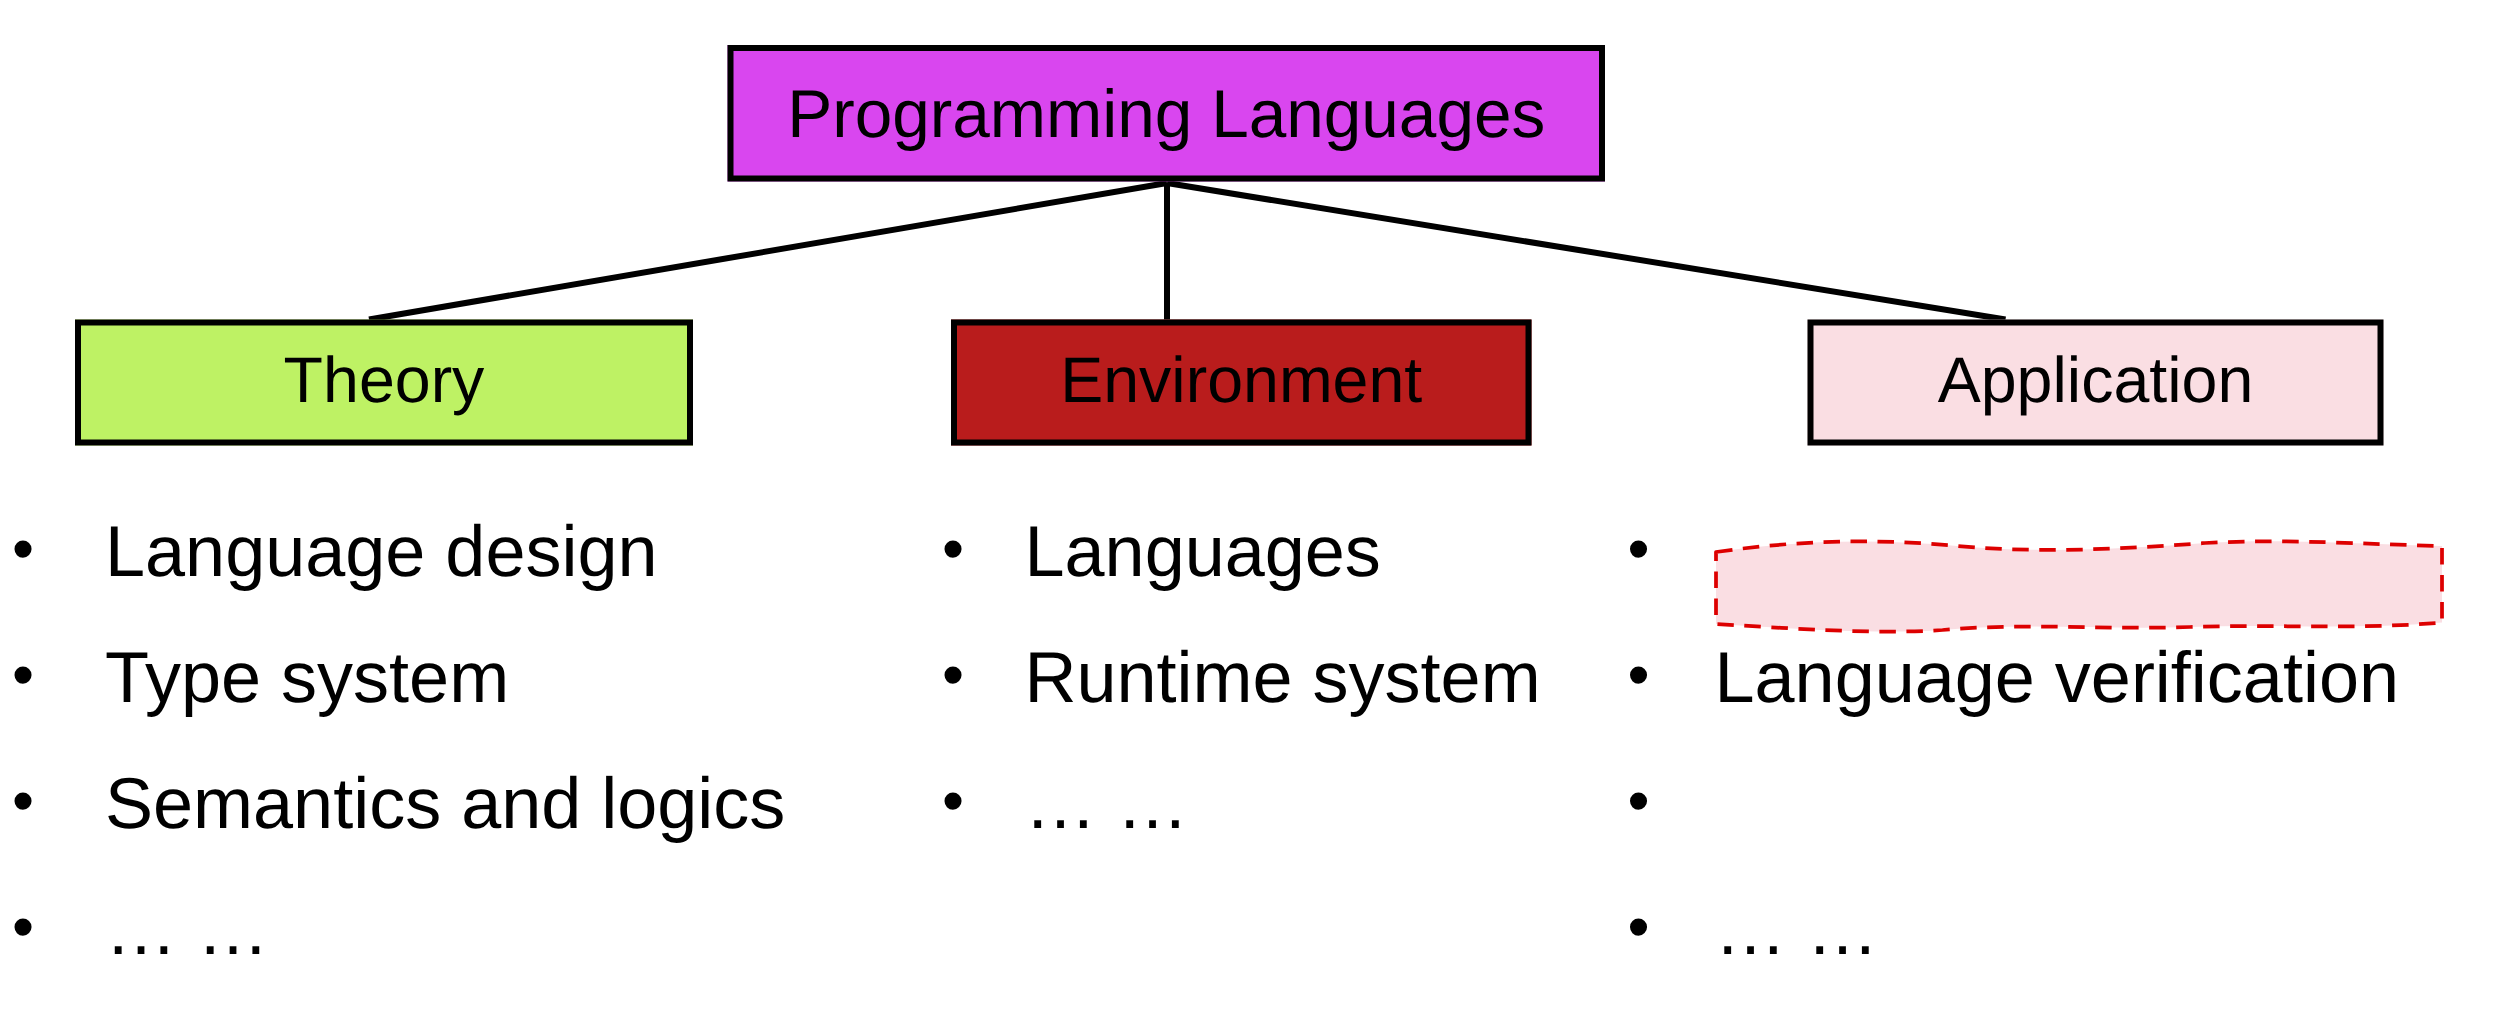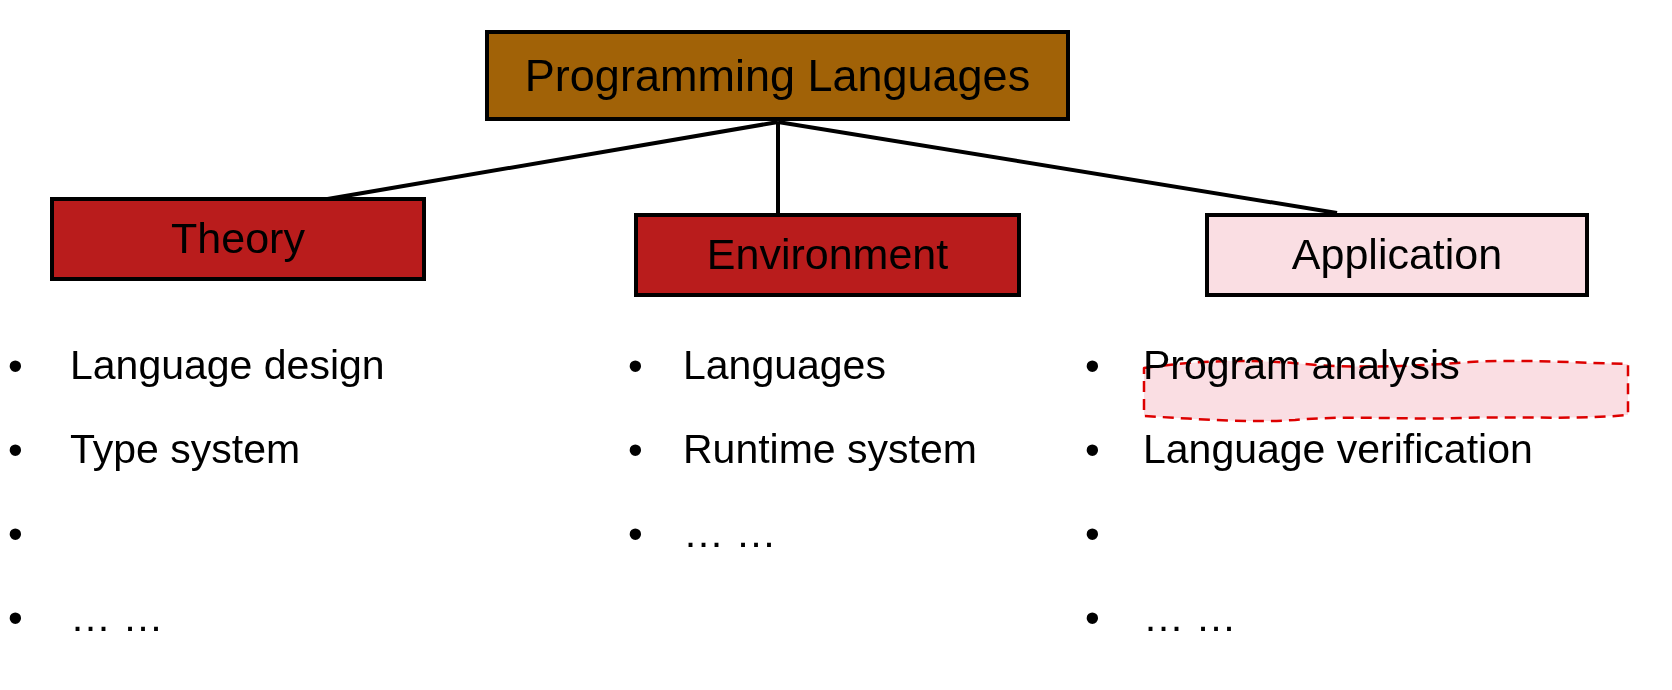--- a/index.html
+++ b/index.html
@@ -38,29 +38,29 @@
     justify-content: center;
     text-align: center;
     line-height: 1.05;
     white-space: nowrap;
   }
   #box-root {
     left: 485px;
     top: 30px;
     width: 585px;
     height: 91px;
-    background: #a16207;
+    background: #d946ef;
     font-size: 45px;
   }
   #box-theory {
     left: 50px;
-    top: 197px;
-    width: 376px;
-    height: 84px;
-    background: #b91c1c;
+    top: 213px;
+    width: 412px;
+    height: 84px;
+    background: #bef264;
     font-size: 43px;
   }
   #box-environment {
     left: 634px;
     top: 213px;
     width: 387px;
     height: 84px;
     background: #b91c1c;
     font-size: 43px;
   }
@@ -90,21 +90,21 @@
     line-height: 1;
     white-space: nowrap;
   }
   .bullet-dot {
     flex: 0 0 auto;
     font-size: 42px;
     line-height: 1;
   }
   .bullet-text {
     flex: 0 0 auto;
-    font-size: 41px;
+    font-size: 48px;
     line-height: 1;
   }
   
   #col-theory .bullet-dot      { width: 62px; padding-left: 8px; }
   #col-environment .bullet-dot { width: 55px; padding-left: 58px; }
   #col-application .bullet-dot { width: 58px; padding-left: 25px; }
 
   
   #highlight-program-analysis {
     position: absolute;
@@ -156,20 +156,21 @@
     <div class="bullet-item">
       <span class="bullet-dot">•</span>
       <span class="bullet-text">Language design</span>
     </div>
     <div class="bullet-item">
       <span class="bullet-dot">•</span>
       <span class="bullet-text">Type system</span>
     </div>
     <div class="bullet-item">
       <span class="bullet-dot">•</span>
+      <span class="bullet-text">Semantics and logics</span>
     </div>
     <div class="bullet-item">
       <span class="bullet-dot">•</span>
       <span class="bullet-text">… …</span>
     </div>
   </div>
 
   <div class="bullet-column" id="col-environment">
     <div class="bullet-item">
       <span class="bullet-dot">•</span>
@@ -181,21 +182,20 @@
     </div>
     <div class="bullet-item">
       <span class="bullet-dot">•</span>
       <span class="bullet-text">… …</span>
     </div>
   </div>
 
   <div class="bullet-column" id="col-application">
     <div class="bullet-item highlighted-row">
       <span class="bullet-dot">•</span>
-      <span class="bullet-text">Program analysis</span>
     </div>
     <div class="bullet-item">
       <span class="bullet-dot">•</span>
       <span class="bullet-text">Language verification</span>
     </div>
     <div class="bullet-item">
       <span class="bullet-dot">•</span>
     </div>
     <div class="bullet-item">
       <span class="bullet-dot">•</span>

